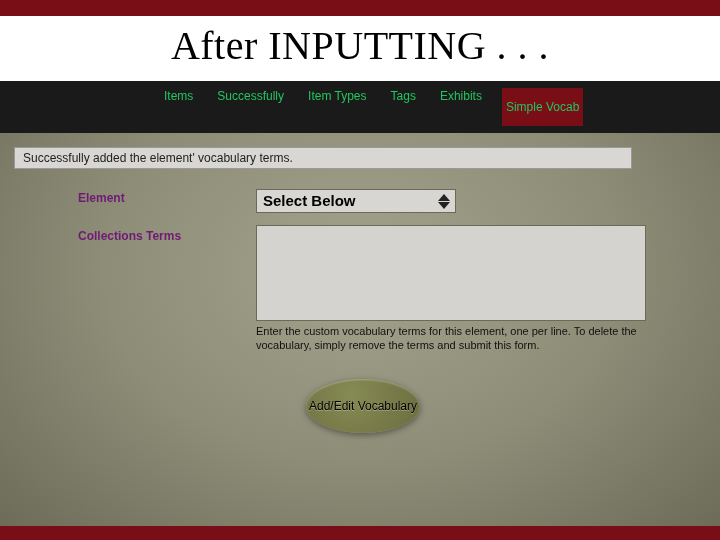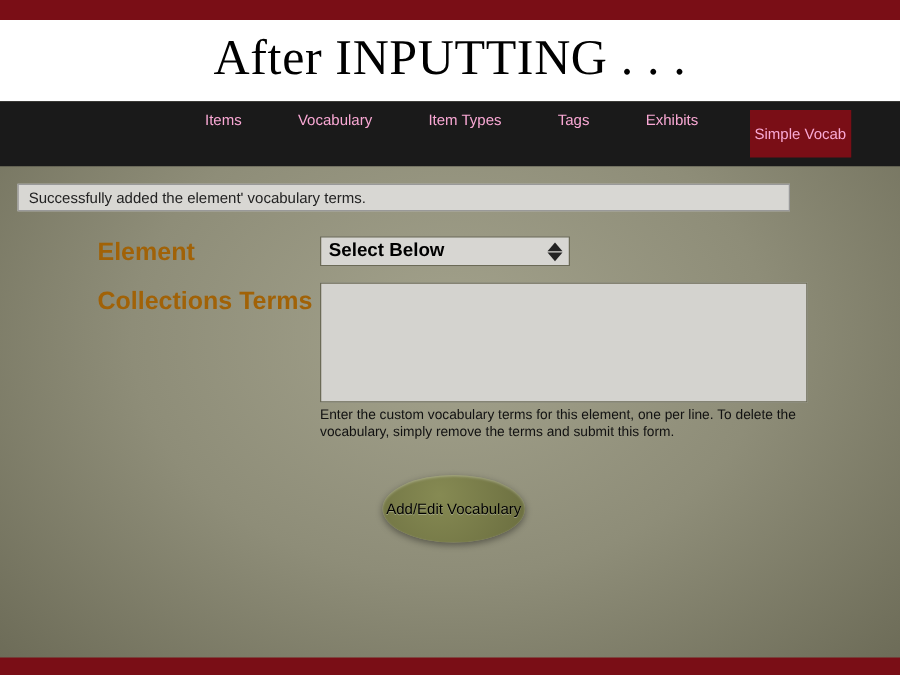--- a/index.html
+++ b/index.html
@@ -1,26 +1,26 @@
 <!DOCTYPE html>
 <html><head>
 <meta charset="utf-8">
 <style>
 html,body{margin:0;padding:0;width:720px;height:540px;font-family:Arial,Helvetica,sans-serif;overflow:hidden}
 body{background:#8e8d78;background:radial-gradient(ellipse at center,#a3a28c 0%,#8e8d78 50%,#6b6a56 100%)}
 .top-band{height:16px;background:#7a0e16}
 .title-band{background:#fff;color:#000;padding:6px 0 12px}
 .title-band h1{margin:0;font-size:40px;font-weight:400;font-family:Georgia,'Times New Roman',serif;text-align:center;letter-spacing:0.5px}
-.nav{background:#1a1a1a;display:flex;gap:45px;padding:8px 0 8px 164px;color:#f9a8d4;font-size:12px}
+.nav{background:#1a1a1a;display:flex;gap:24px;padding:8px 0 8px 164px;color:#22c55e;font-size:12px}
 .nav-item{cursor:pointer}
 .nav-item.active{background:#7a0e16;padding:12px 4px;margin:-1px -4px}
 .flash{background:#d8d7d3;border:1px solid #999;margin:14px 0 10px 14px;width:600px;padding:3px 8px;font-size:12px;color:#222}
 .form{padding:10px 30px 0 78px}
 .row{display:flex;align-items:flex-start;margin-bottom:8px}
-.label{width:178px;font-weight:bold;font-size:20px;color:#a16207;padding-top:2px}
+.label{width:178px;font-weight:bold;font-size:12px;color:#701a75;padding-top:2px}
 .ctrl{flex:1}
 .select-wrap{position:relative;width:200px}
 .select{display:block;width:200px;height:24px;line-height:22px;padding:0 26px 0 6px;background:#d7d6d2;border:1px solid #6b6a56;font-size:15px;font-weight:bold;color:#000;box-sizing:border-box}
 .sel-arrows{position:absolute;right:2px;top:2px;width:20px;height:20px;display:flex;flex-direction:column;justify-content:center;align-items:center;gap:1px}
 .arr-up{width:0;height:0;border-left:6px solid transparent;border-right:6px solid transparent;border-bottom:7px solid #222}
 .arr-dn{width:0;height:0;border-left:6px solid transparent;border-right:6px solid transparent;border-top:7px solid #222}
 .help{font-size:11px;color:#111;margin-top:4px;width:390px;line-height:1.25}
 .textarea{width:390px;height:96px;background:#d4d3cf;border:1px solid #6b6a56;margin-top:-2px;box-sizing:border-box}
 .btn-wrap{display:flex;justify-content:center;padding-right:42px;margin-top:26px}
 .btn{width:114px;height:54px;border-radius:50%/50%;background:radial-gradient(circle at 40% 30%,#868a53,#6a6d3f);display:flex;align-items:center;justify-content:center;text-align:center;font-size:12px;color:#000;text-shadow:0 1px 0 rgba(255,255,255,.3);box-shadow:0 2px 6px rgba(0,0,0,.4),inset 0 1px 2px rgba(255,255,255,.3);cursor:pointer}
@@ -30,21 +30,21 @@
 <body>
 
 <div class="top-band"></div>
 
 <div class="title-band">
   <h1>After INPUTTING . . .</h1>
 </div>
 
 <div class="nav">
   <span class="nav-item">Items</span>
-  <span class="nav-item">Vocabulary</span>
+  <span class="nav-item">Successfully</span>
   <span class="nav-item">Item Types</span>
   <span class="nav-item">Tags</span>
   <span class="nav-item">Exhibits</span>
   <span class="nav-item active">Simple Vocab</span>
 </div>
 
 <div class="flash">Successfully added the element' vocabulary terms.</div>
 
 <div class="form">
   <div class="row">

